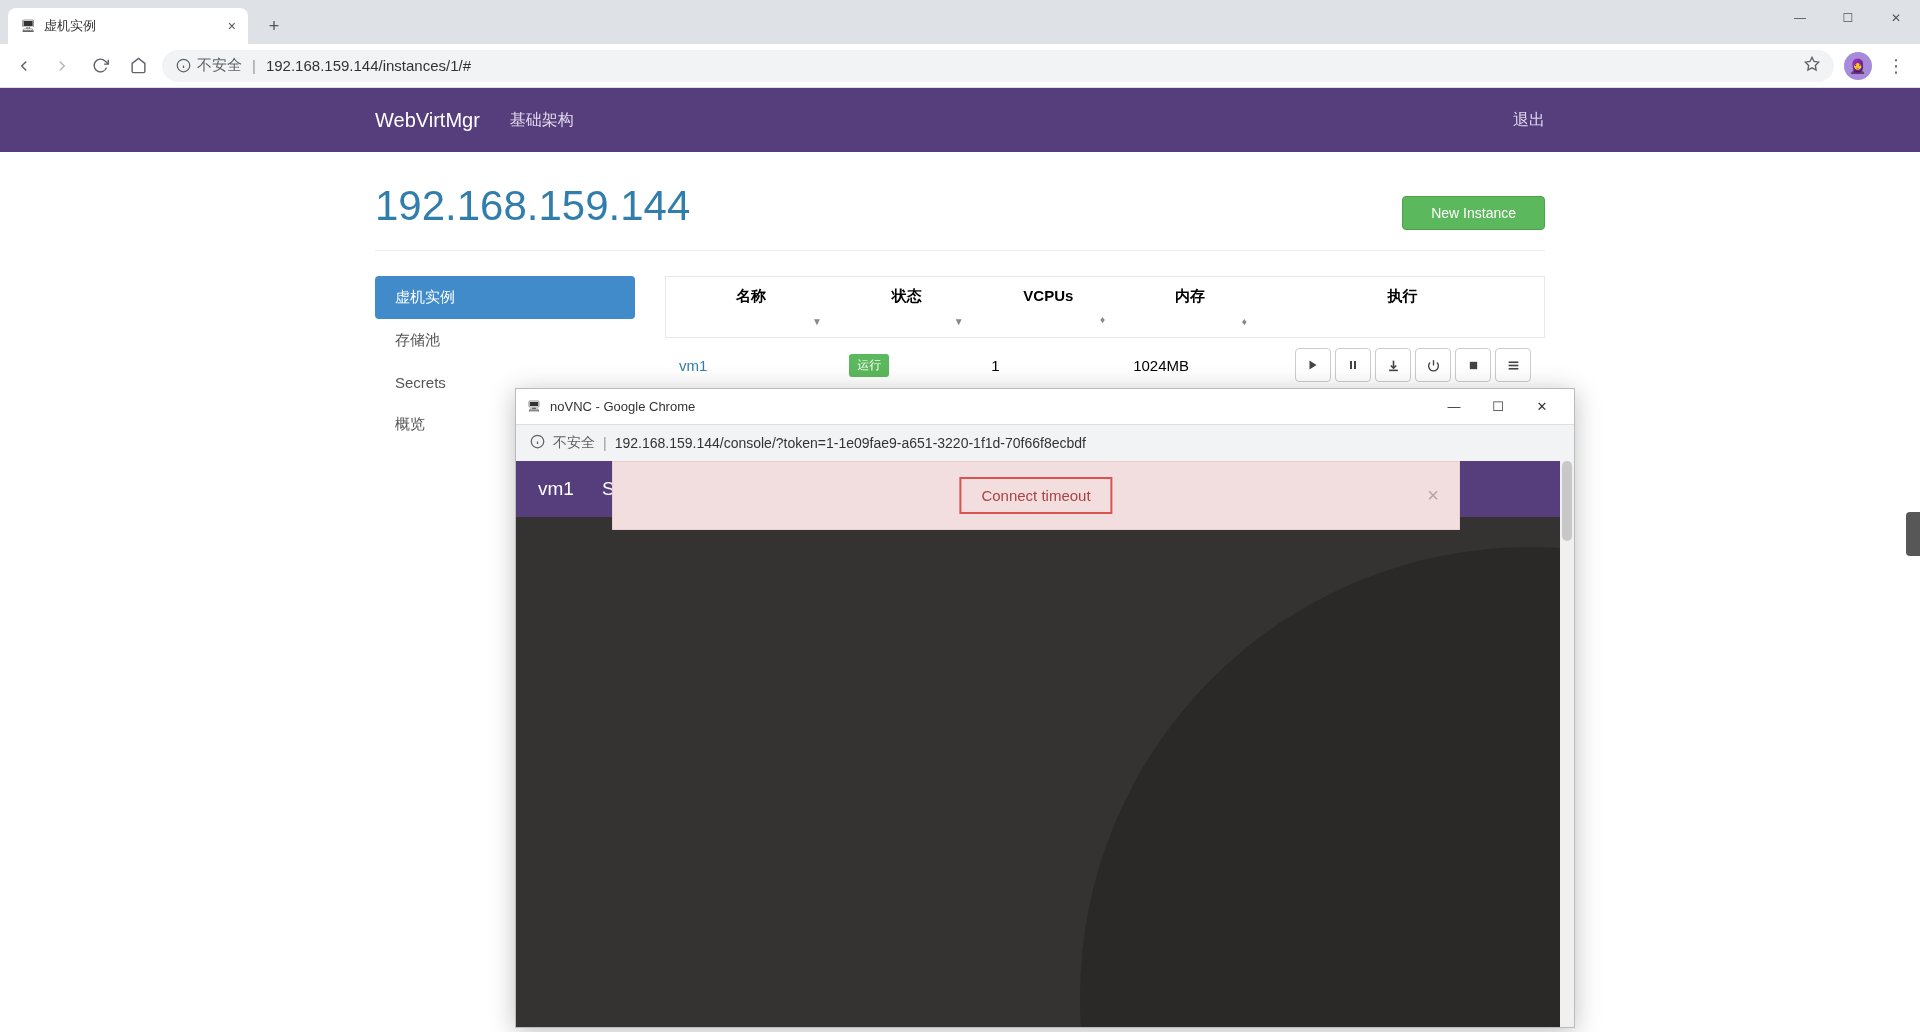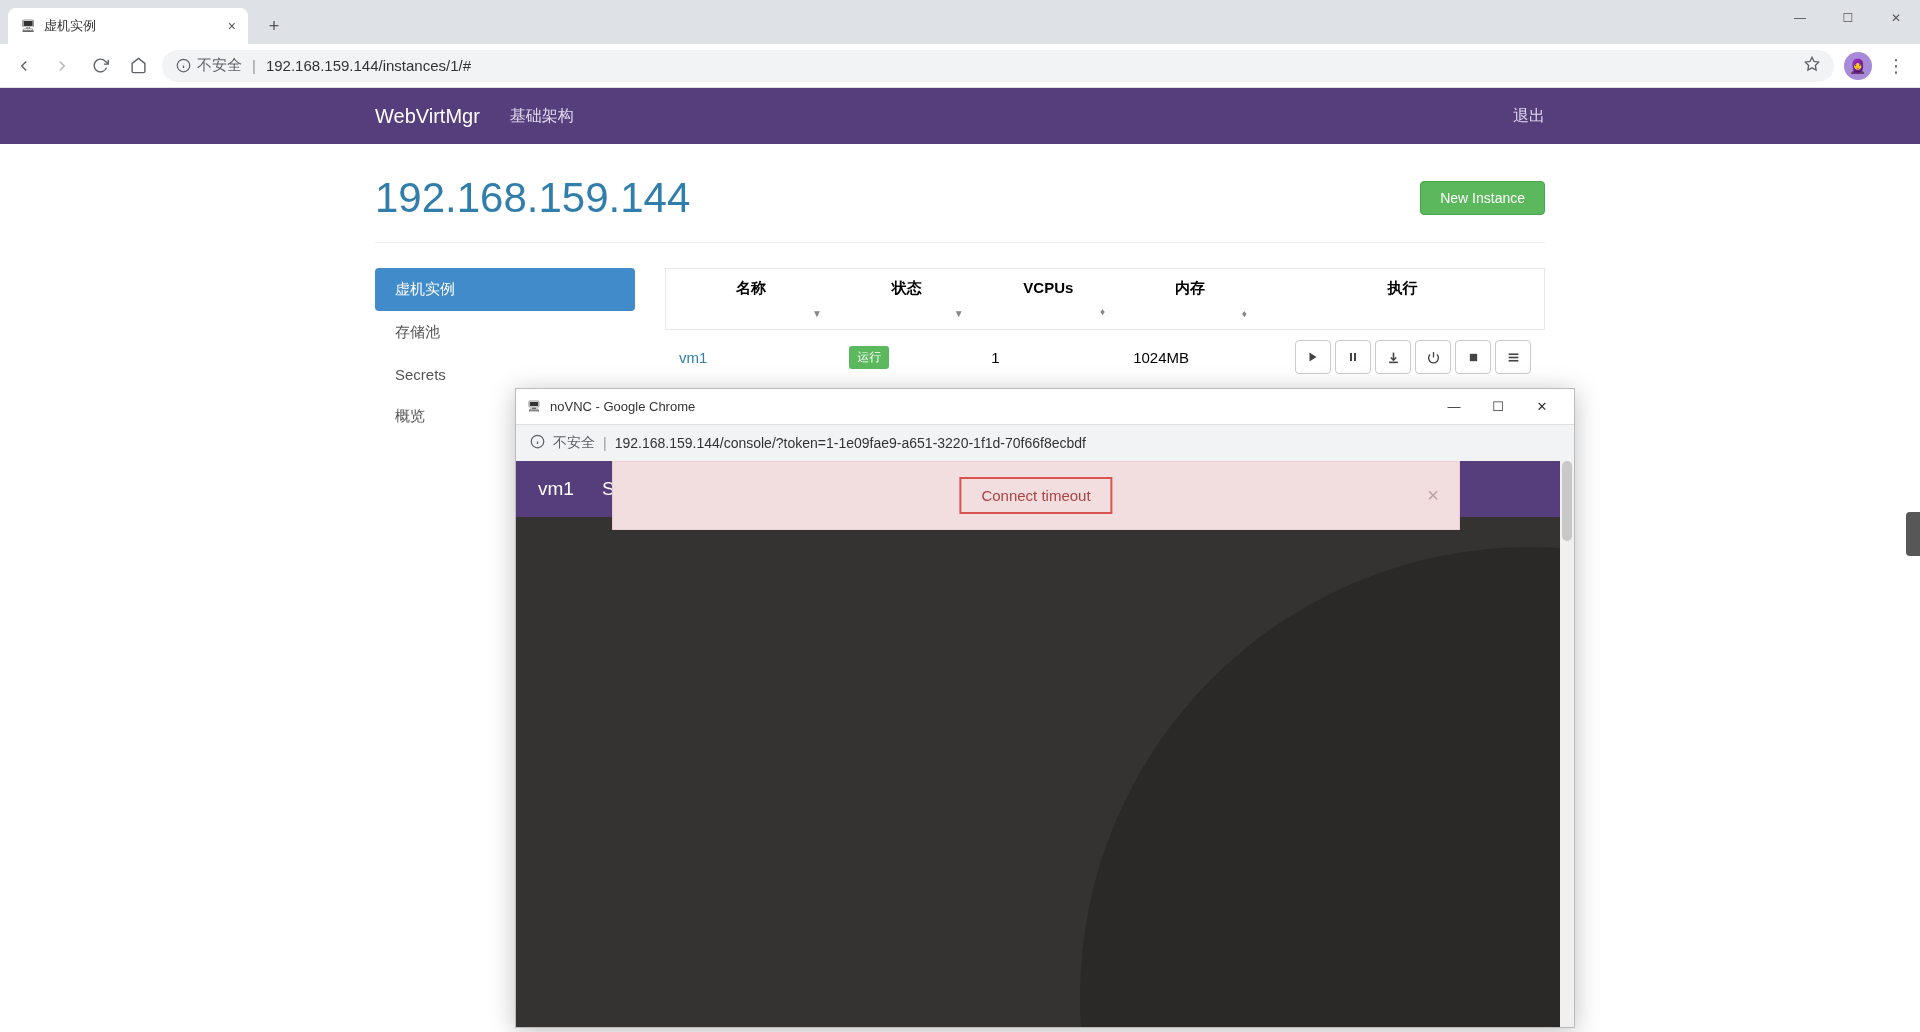--- a/index.html
+++ b/index.html
@@ -46,35 +46,35 @@
   .addr-url { color: #333; }
   .addr-right { margin-left: auto; color: #5f6368; }
   .profile-btn {
     width: 28px; height: 28px; border-radius: 50%; background: #a78bda;
     display: flex; align-items: center; justify-content: center; font-size: 14px;
   }
   .menu-dots { width: 28px; display: flex; align-items: center; justify-content: center; color: #5f6368; font-size: 18px; cursor: pointer; }
 
   
   .navbar {
-    background: #563d7c; color: #fff; height: 56px; display: flex;
+    background: #563d7c; color: #fff; height: 64px; display: flex;
     align-items: center; padding: 0 0; font-size: 18px;
   }
   .nav-inner { width: 1200px; margin: 0 auto; display: flex; align-items: center; padding: 0 15px; }
   .brand { font-size: 20px; margin-right: 30px; }
   .nav-link { color: #e0d9ec; font-size: 16px; cursor: pointer; }
   .nav-link.right { margin-left: auto; }
 
   
   .container { width: 1200px; margin: 0 auto; padding: 30px 15px 0 15px; }
-  .header-row { display: flex; align-items: center; justify-content: space-between; padding-bottom: 20px; border-bottom: 1px solid #eee; margin-bottom: 25px; }
+  .header-row { display: flex; align-items: flex-end; justify-content: space-between; padding-bottom: 20px; border-bottom: 1px solid #eee; margin-bottom: 25px; }
   .page-title { color: #317eac; font-size: 42px; font-weight: 400; }
   .btn-new {
     background: #5cb85c; color: #fff; border: 1px solid #4aa44a; border-radius: 4px;
-    padding: 8px 19px; font-size: 14px; cursor: pointer;
+    padding: 8px 28px; font-size: 14px; cursor: pointer;
   }
   .content-row { display: flex; gap: 30px; }
   .sidebar { width: 260px; display: flex; flex-direction: column; }
   .sidebar-item {
     padding: 12px 20px; font-size: 15px; color: #555; cursor: pointer; border-radius: 4px;
   }
   .sidebar-item.active { background: #428bca; color: #fff; }
   .main { flex: 1; }
   .table-head {
     display: grid; grid-template-columns: 1.2fr 1fr 1fr 1fr 2fr;

